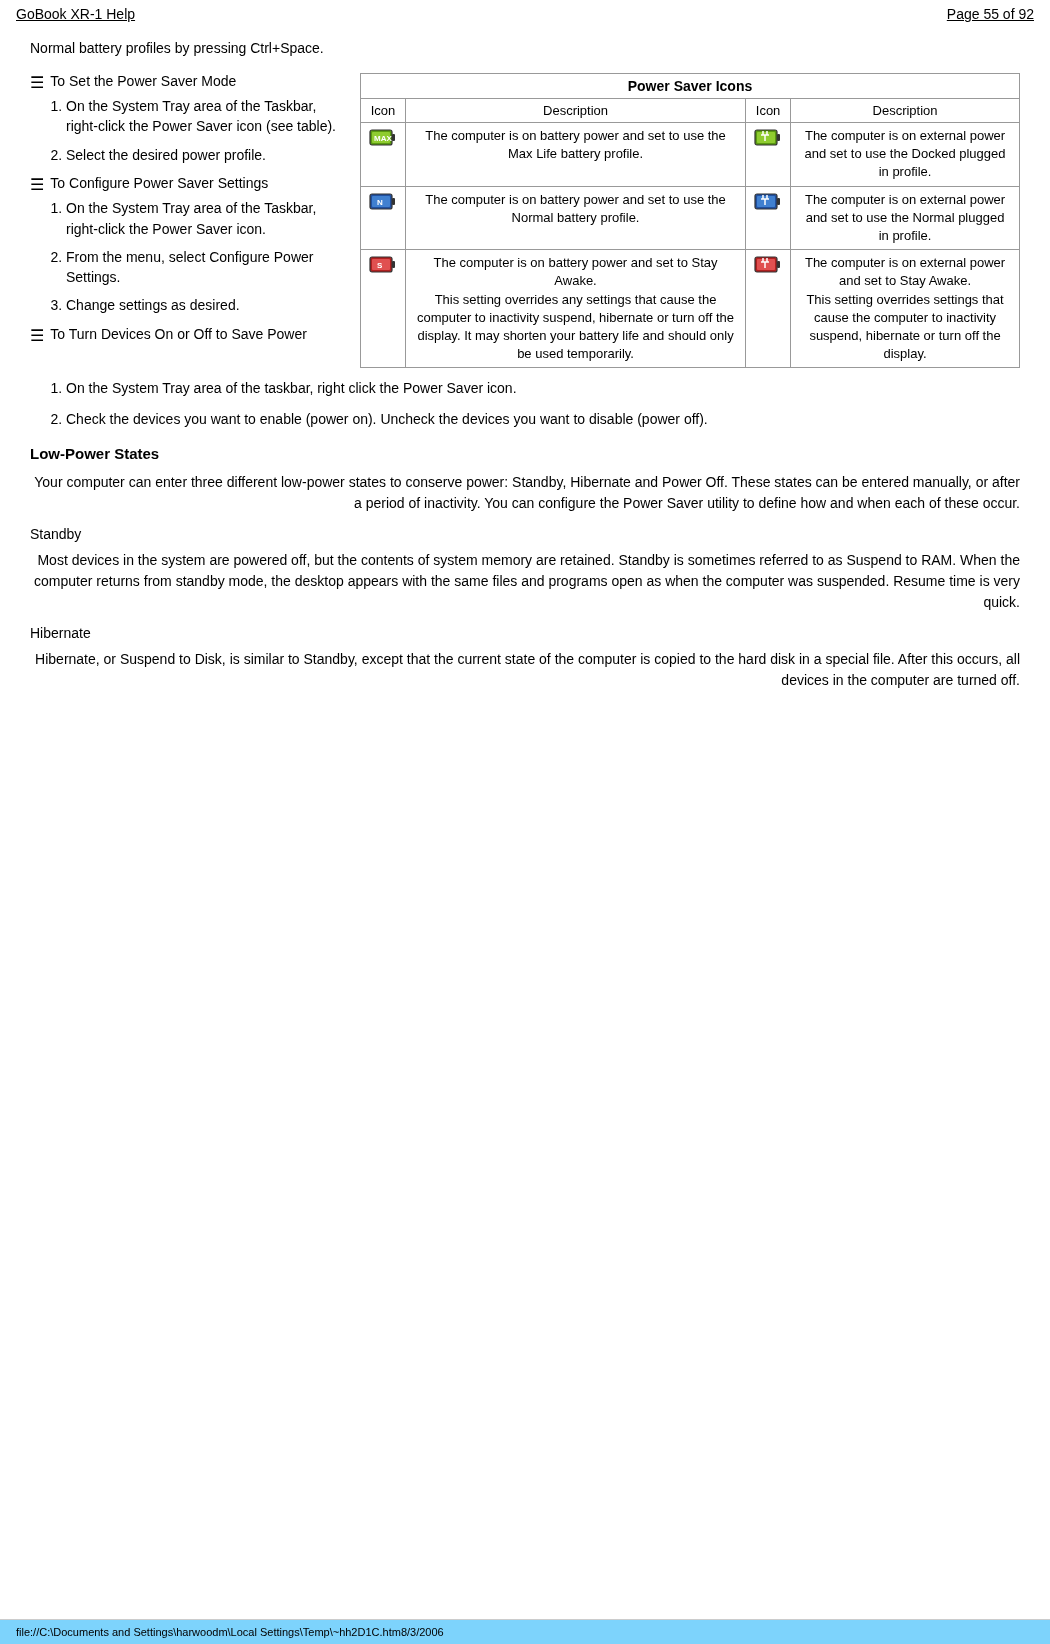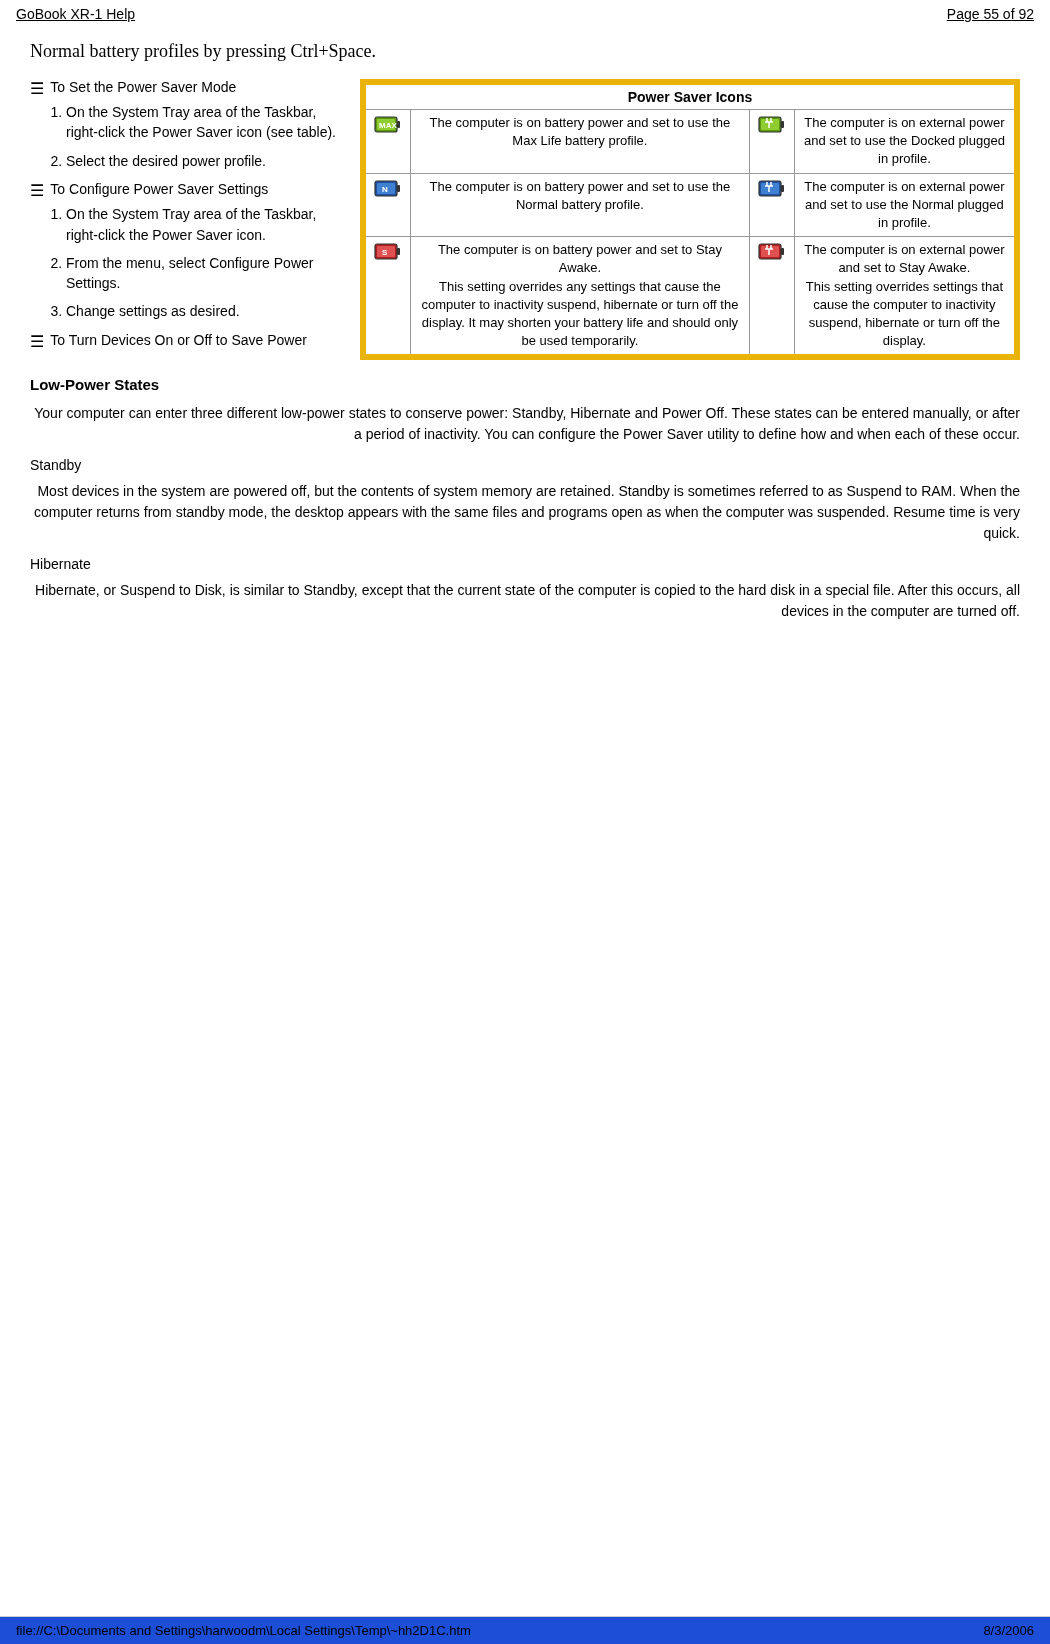--- a/index.html
+++ b/index.html
@@ -18,23 +18,22 @@
       padding: 6px 16px 6px 16px;
       border-bottom: none;
       font-size: 14px;
       text-decoration: underline;
     }
     .content-area {
       padding: 10px 30px 10px 30px;
     }
     .intro-text {
       margin-bottom: 14px;
-      font-size: 18px;
+      font-size: 14px;
       line-height: 1.5;
-      font-family: Liberation Serif, serif;
     }
     .main-section {
       display: flex;
       gap: 0;
       margin-bottom: 10px;
     }
     .left-col {
       flex: 0 0 330px;
       padding-right: 10px;
     }
@@ -49,21 +48,21 @@
     ol {
       margin-left: 36px;
       margin-bottom: 10px;
     }
     ol li {
       margin-bottom: 8px;
       line-height: 1.45;
       font-size: 14px;
     }
     .power-saver-table {
-      border: 6px solid #eab308;
+      border: 1px solid #eab308;
       border-collapse: collapse;
       width: 100%;
       font-size: 13px;
       padding-left: 45px;
     }
     .power-saver-table th, .power-saver-table td {
       border: 1px solid #999;
       padding: 4px 8px;
       vertical-align: top;
     }
@@ -120,25 +119,24 @@
     .sub-heading {
       margin-bottom: 8px;
       font-size: 14px;
     }
     .footer {
       position: fixed;
       bottom: 0;
       left: 0;
       width: 1050px;
       display: flex;
-      justify-content: space-between;
-      font-size: 13px;
+      font-size: 11px;
       padding: 6px 16px;
       border-top: 1px solid #ccc;
-      background: #1d4ed8;
+      background: #7dd3fc;
     }
     
     svg.bat-icon {
       width: 28px;
       height: 22px;
     }
   </style>
 </head>
 <body>
 
@@ -181,20 +179,26 @@
 
     <div class="right-col">
 
       <table class="power-saver-table">
         <thead>
           <tr>
             <td colspan="4" class="table-title">
               <strong>Power Saver</strong><span> Icons</span>
             </td>
           </tr>
+          <tr>
+            <td class="col-header icon-cell">Icon</td>
+            <td class="col-header">Description</td>
+            <td class="col-header icon-cell">Icon</td>
+            <td class="col-header">Description</td>
+          </tr>
         </thead>
         <tbody>
 
           <tr>
             <td class="icon-cell">
               <svg class="bat-icon" viewBox="0 0 28 22" xmlns="http://www.w3.org/2000/svg">
                 <rect x="1" y="3" width="22" height="15" rx="2" fill="#5a9a10" stroke="#333" stroke-width="1.2"></rect>
                 <rect x="23" y="7" width="3" height="7" rx="1" fill="#333"></rect>
                 <rect x="3" y="5" width="18" height="11" rx="1" fill="#8fcc30"></rect>
                 <text x="5" y="14" font-size="8" fill="#fff" font-weight="bold">MAX</text>
@@ -266,20 +270,26 @@
             <td class="desc-cell">
               The computer is on external power and set to Stay Awake.<br>
               This setting overrides settings that cause the computer to inactivity suspend, hibernate or turn off the display.
             </td>
           </tr>
         </tbody>
       </table>
     </div>
   </div>
 
+  <div class="full-width-section">
+    <ol>
+      <li>On the System Tray area of the taskbar, right click the Power Saver icon.</li>
+      <li>Check the devices you want to enable (power on).  Uncheck the devices you want to disable (power off).</li>
+    </ol>
+  </div>
 
   <div>
     <p class="low-power-heading">Low-Power States</p>
     <p class="body-para">Your computer can enter three different low-power states to conserve power: Standby, Hibernate and Power Off. These states can be entered manually, or after a period of inactivity. You can configure the Power Saver utility to define how and when each of these occur.</p>
     <p class="sub-heading">Standby</p>
     <p class="body-para">Most devices in the system are powered off, but the contents of system memory are retained. Standby is sometimes referred to as Suspend to RAM. When the computer returns from standby mode, the desktop appears with the same files and programs open as when the computer was suspended. Resume time is very quick.</p>
     <p class="sub-heading">Hibernate</p>
     <p class="body-para">Hibernate, or Suspend to Disk, is similar to Standby, except that the current state of the computer is copied to the hard disk in a special file. After this occurs, all devices in the computer are turned off.</p>
   </div>
 

